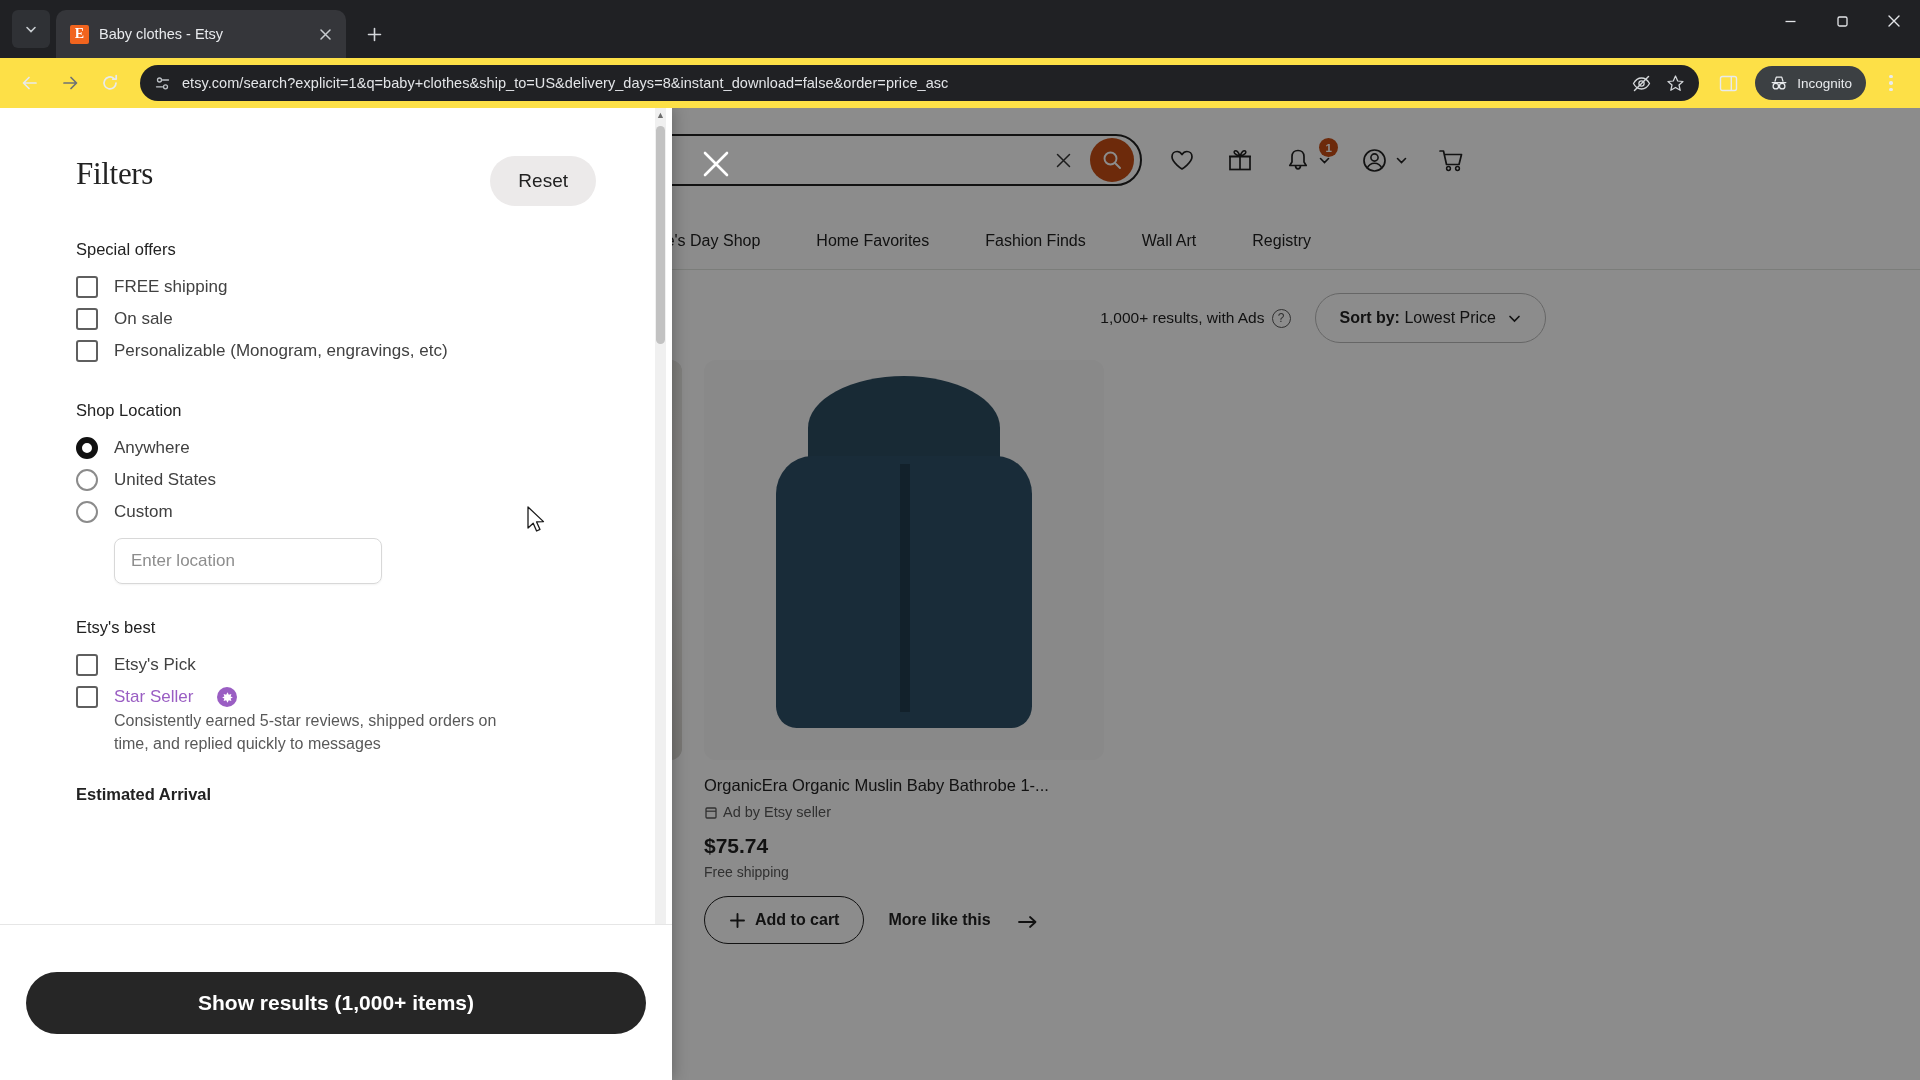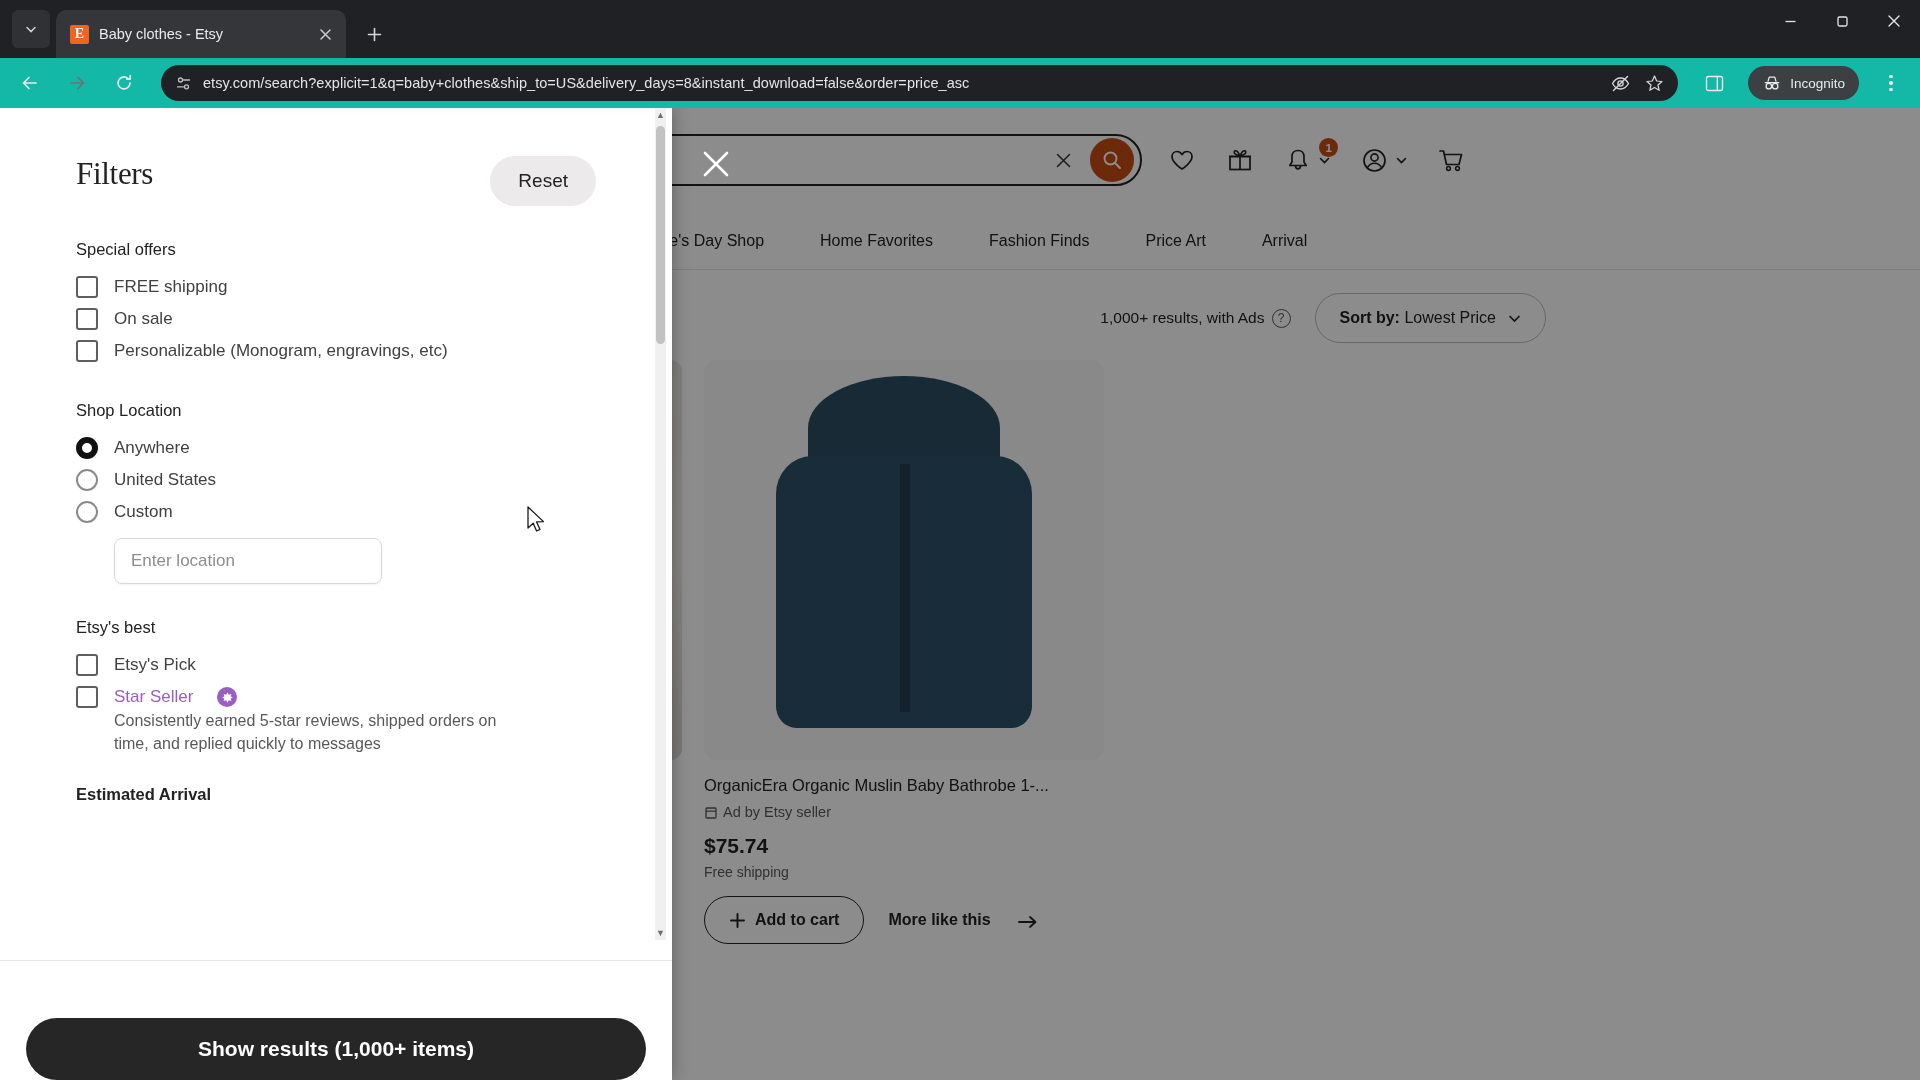--- a/index.html
+++ b/index.html
@@ -52,22 +52,22 @@
   .winbtns {
     margin-left: auto; display: flex; align-items: flex-start;
     height: 58px;
   }
   .winbtn {
     width: 52px; height: 42px; display: flex; align-items: center;
     justify-content: center; color: #e3e5e8; font-size: 13px;
   }
 
   .toolbar {
-    height: 50px; background: #14b8a6; display: flex; align-items: center;
-    padding: 8px 12px; gap: 11px;
+    height: 50px; background: #fde047; display: flex; align-items: center;
+    padding: 8px 12px; gap: 4px;
   }
   .navbtn {
     width: 36px; height: 36px; border-radius: 50%;
     display: flex; align-items: center; justify-content: center;
     color: #e8eaed; font-size: 18px;
   }
   .navbtn.disabled { color: #6e7175; }
   .omnibox {
     flex: 1; height: 36px; background: #202124; border-radius: 18px;
     display: flex; align-items: center; padding: 0 14px 0 12px; gap: 10px;
@@ -244,22 +244,22 @@
     position: absolute; right: 6px; top: 0; width: 11px; height: 832px;
     background: #f0f0f0;
   }
   .modal-scrollbar .thumb {
     position: absolute; left: 1px; top: 18px; width: 9px; height: 218px;
     background: #c2c2c2; border-radius: 5px;
   }
   .sb-arrow { position:absolute; left:1px; width:9px; text-align:center; color:#6d6d6d; font-size:9px; }
 
   .modal-foot {
-    height: 120px; border-top: 1px solid #e6e6e6; background: #fff;
-    display: flex; align-items: flex-end; padding: 0 26px;
+    height: 156px; border-top: 1px solid #e6e6e6; background: #fff;
+    display: flex; align-items: center; padding: 0 26px;
   }
   .show-results {
     width: 100%; height: 62px; background: #262626; border-radius: 31px;
     color: #fff; font-size: 21px; font-weight: bold;
     display: flex; align-items: center; justify-content: center;
   }
 
   .modal-close {
     position: absolute; left: 700px; top: 40px; z-index: 70;
     color: #fff; font-size: 34px; line-height: 1; font-weight: 300;
@@ -445,22 +445,22 @@
                 <circle cx="20.5" cy="22.5" r="1.9" stroke="#222" stroke-width="1.5" fill="none"></circle>
               </svg>
           </span>
         </div>
       </div>
 
       <div class="etsy-nav">
         <span class="nav-link">Valentine's Day Shop</span>
         <span class="nav-link">Home Favorites</span>
         <span class="nav-link">Fashion Finds</span>
-        <span class="nav-link">Price Art</span>
-        <span class="nav-link">Arrival</span>
+        <span class="nav-link">Wall Art</span>
+        <span class="nav-link">Registry</span>
       </div>
 
       <div class="results-bar">
         <div class="allfilters-btn">
           <svg width="18" height="18" viewBox="0 0 18 18">
               <path d="M1.5 4.5 H16.5 M1.5 9 H16.5 M1.5 13.5 H16.5" stroke="#222" stroke-width="1.6" stroke-linecap="round"></path>
               <circle cx="6" cy="4.5" r="2.2" fill="#fff" stroke="#222" stroke-width="1.6"></circle>
               <circle cx="12" cy="9" r="2.2" fill="#fff" stroke="#222" stroke-width="1.6"></circle>
               <circle cx="6.5" cy="13.5" r="2.2" fill="#fff" stroke="#222" stroke-width="1.6"></circle>
             </svg>

